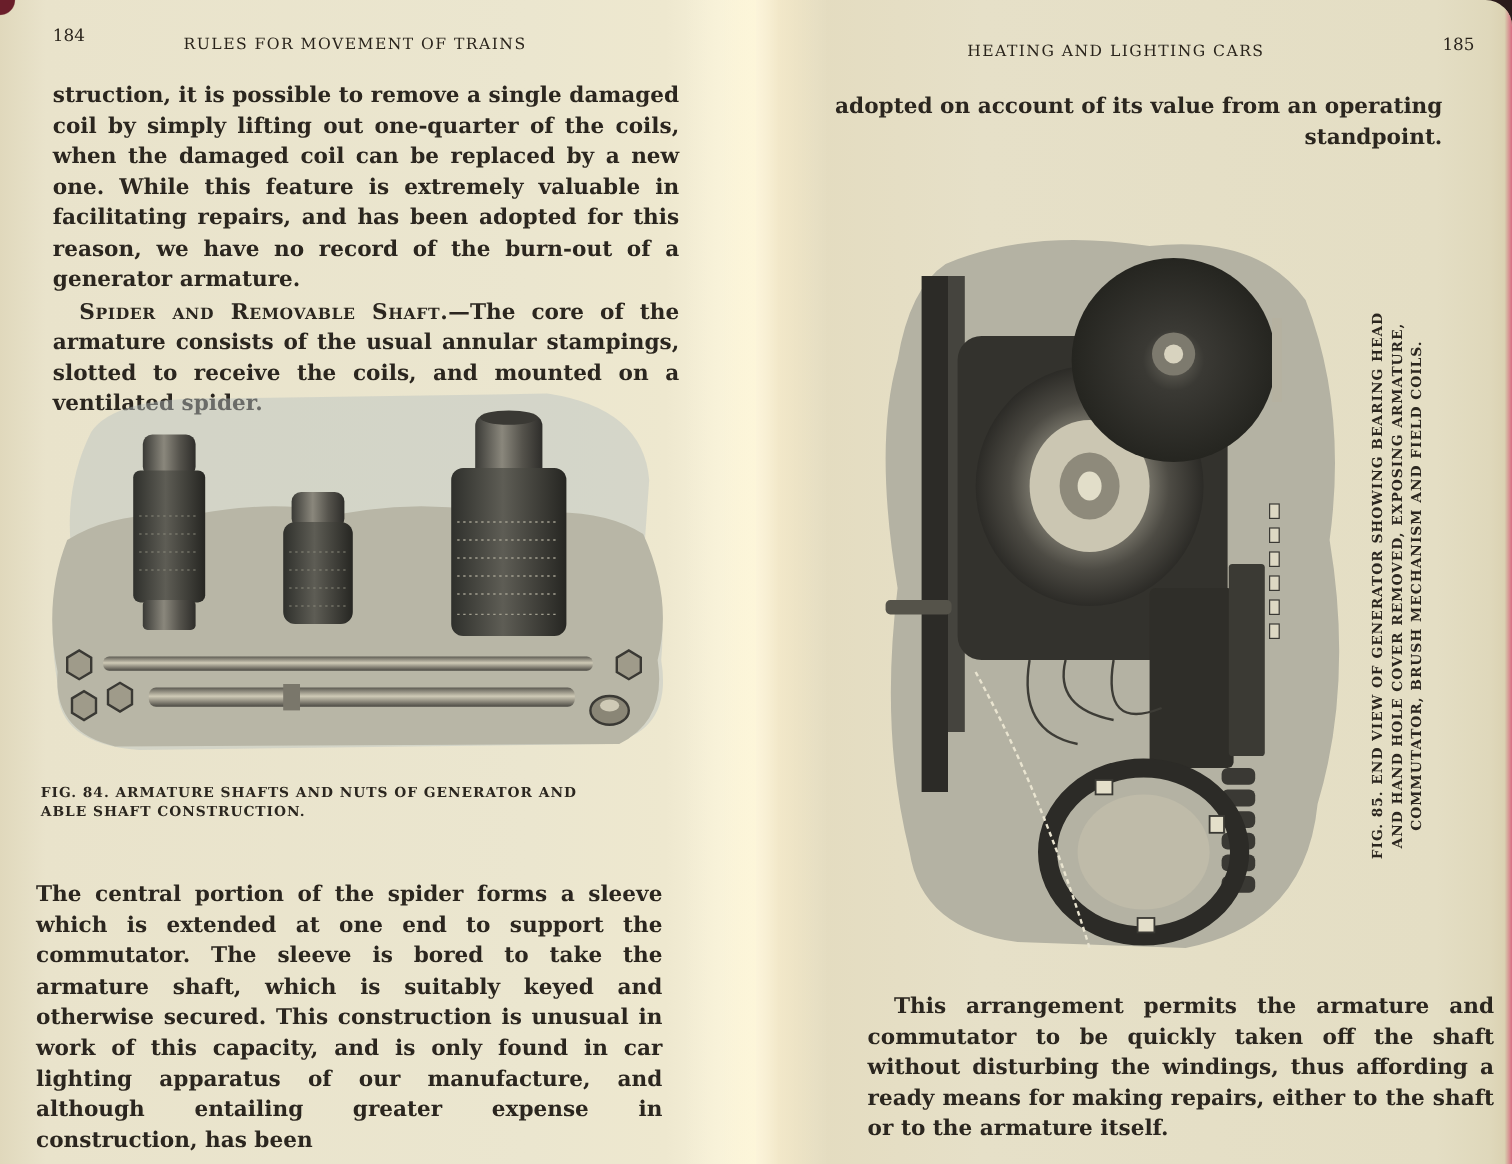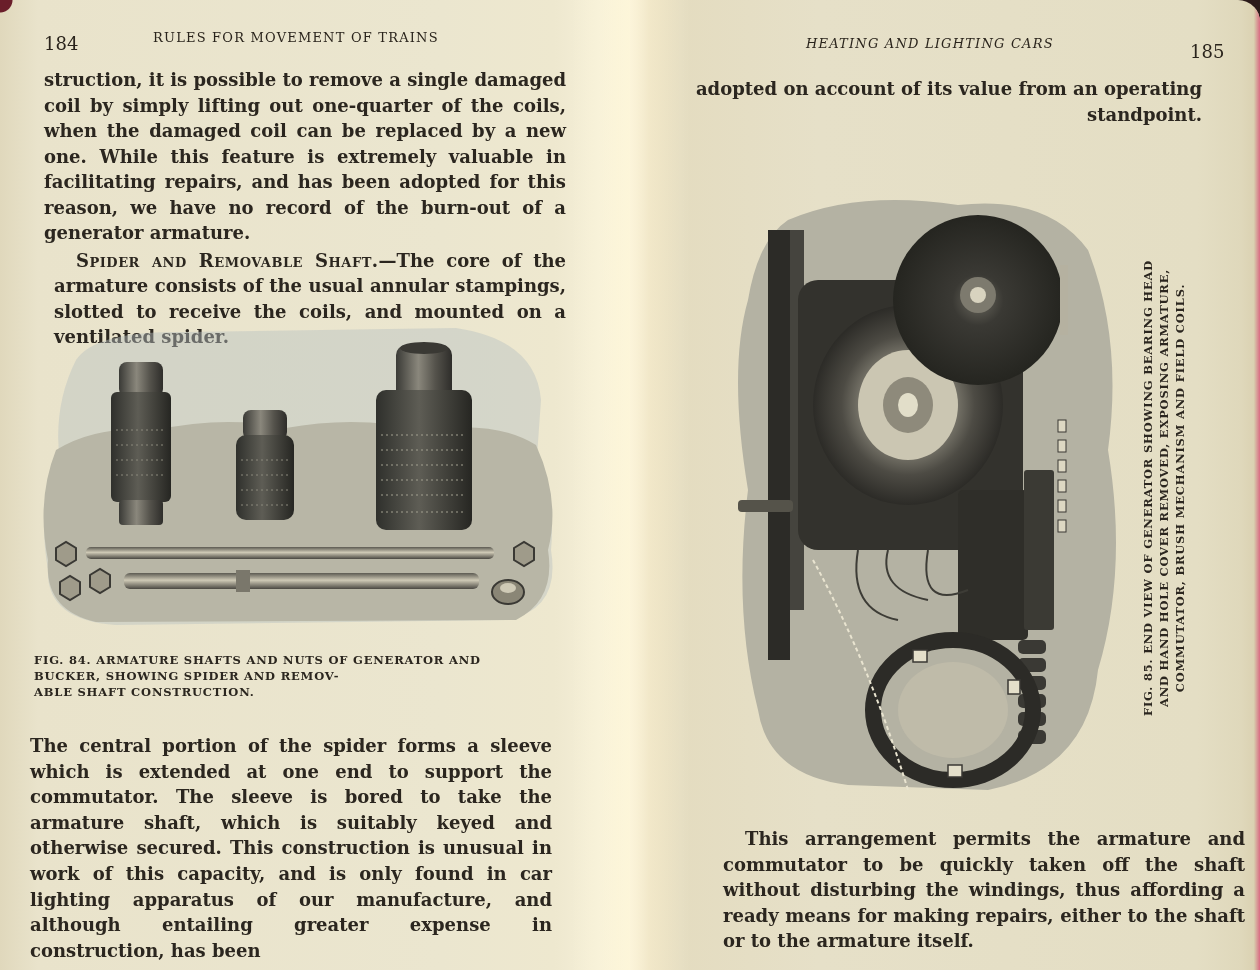--- a/index.html
+++ b/index.html
@@ -32,21 +32,21 @@
     position: absolute; left: 0; top: 0; width: 18px; height: 30px;
     background: radial-gradient(circle at 0 0, #6a1e2a 0 12px, transparent 13px);
   }
   .gutter-shade {
     position: absolute; top: 0; height: 970px; width: 60px;
   }
   .runhead {
     position: absolute; top: 30px; font-size: 13px; letter-spacing: 1.2px;
     color: #2a241c;
   }
-  .folio { position: absolute; top: 22px; font-size: 18px; color: #2a241c; margin-top: 11px; }
+  .folio { position: absolute; top: 22px; font-size: 14px; color: #2a241c; }
   .body-text {
     position: absolute; font-size: 18px; line-height: 25.5px;
     text-align: justify; color: #2b261f; font-weight: bold;
   }
   .body-text p { margin: 0; }
   .indent { text-indent: 22px; margin-left: 36px; }
   .smallcaps { font-variant: small-caps; letter-spacing: 0.5px; }
   .caption {
     position: absolute; font-family: "DejaVu Serif", serif; font-size: 11.5px;
     line-height: 16px; letter-spacing: 0.8px; text-align: left; color: #2b261f;
@@ -67,21 +67,21 @@
 
   <div class="page left">
     <div class="corner-tl"></div>
     <div class="gutter-shade" style="right:0;background:linear-gradient(90deg,rgba(255,250,225,0),rgba(255,248,220,0.55));"></div>
 
     <div class="folio" style="left:44px;">184</div>
     <div class="runhead" style="left:153px;">RULES FOR MOVEMENT OF TRAINS</div>
 
     <div class="body-text" style="left:44px; top:67px; width:522px;">
       <p>struction, it is possible to remove a single damaged coil by simply lifting out one-quarter of the coils, when the damaged coil can be replaced by a new one.  While this feature is extremely valuable in facilitating repairs, and has been adopted for this reason, we have no record of the burn-out of a generator armature.</p>
-      <p class="indent" style="margin-top:2px;margin-left:10px;"><span class="smallcaps">Spider and Removable Shaft.</span><span>—The core of the armature consists of the usual annular stampings, slotted to receive the coils, and mounted on a ventilated spider.</span></p>
+      <p class="indent" style="margin-top:2px;"><span class="smallcaps">Spider and Removable Shaft.</span><span>—The core of the armature consists of the usual annular stampings, slotted to receive the coils, and mounted on a ventilated spider.</span></p>
     </div>
 
     <div class="photo" style="left:36px; top:320px; width:530px; height:310px;">
       <svg width="530" height="310" viewBox="0 0 530 310">
         <defs>
           <linearGradient id="cyl" x1="0" x2="1">
             <stop offset="0" stop-color="#3a3a36"></stop>
               <stop offset="0.4" stop-color="#8a877c"></stop>
               <stop offset="0.7" stop-color="#55534c"></stop>
               <stop offset="1" stop-color="#2e2d2a"></stop>
@@ -142,33 +142,32 @@
           <polygon points="24,262 34,256 44,262 44,274 34,280 24,274"></polygon>
           <polygon points="54,255 64,249 74,255 74,267 64,273 54,267"></polygon>
         </g>
         <ellipse cx="472" cy="272" rx="16" ry="12" fill="#8a8676" stroke="#3a3934" stroke-width="2"></ellipse>
         <ellipse cx="472" cy="268" rx="8" ry="5" fill="#cfcab6"></ellipse>
       </svg>
     </div>
 
     <div class="caption" style="left:34px; top:652px; width:526px;">
       <div>FIG. 84.  ARMATURE SHAFTS AND NUTS OF GENERATOR AND</div>
-      <div>BUCKER, SHOWING SPIDER AND REMOV-</div>
       <div>ABLE SHAFT CONSTRUCTION.</div>
     </div>
 
     <div class="body-text" style="left:30px; top:733px; width:522px; line-height:25.6px;">The central portion of the spider forms a sleeve which is extended at one end to support the commutator.  The sleeve is bored to take the armature shaft, which is suitably keyed and otherwise secured.  This construction is unusual in work of this capacity, and is only found in car lighting apparatus of our manufacture, and although entailing greater expense in construction, has been</div>
   </div>
 
   <div class="page right">
     <div class="gutter-shade" style="left:0;background:linear-gradient(90deg,rgba(255,248,222,0.7),rgba(255,248,222,0));"></div>
     <div class="right-edge"></div>
 
-    <div class="runhead" style="left:176px; top:36px;font-style:italic;">HEATING AND LIGHTING CARS</div>
-    <div class="folio" style="left:560px; top:30px;text-align:right;">185</div>
+    <div class="runhead" style="left:176px; top:36px;">HEATING AND LIGHTING CARS</div>
+    <div class="folio" style="left:572px; top:30px;text-align:right;">185</div>
 
     <div class="body-text" style="left:50px; top:76px; width:522px; text-align:right;">adopted on account of its value from an operating standpoint.</div>
 
     <div class="photo" style="left:98px; top:190px; width:396px; height:605px;">
       <svg width="396" height="605" viewBox="0 0 396 605">
         <defs>
           <radialGradient id="disk" cx="0.5" cy="0.5" r="0.5">
             <stop offset="0" stop-color="#6a685e"></stop>
               <stop offset="0.3" stop-color="#3a3934"></stop>
               <stop offset="1" stop-color="#252520"></stop>

